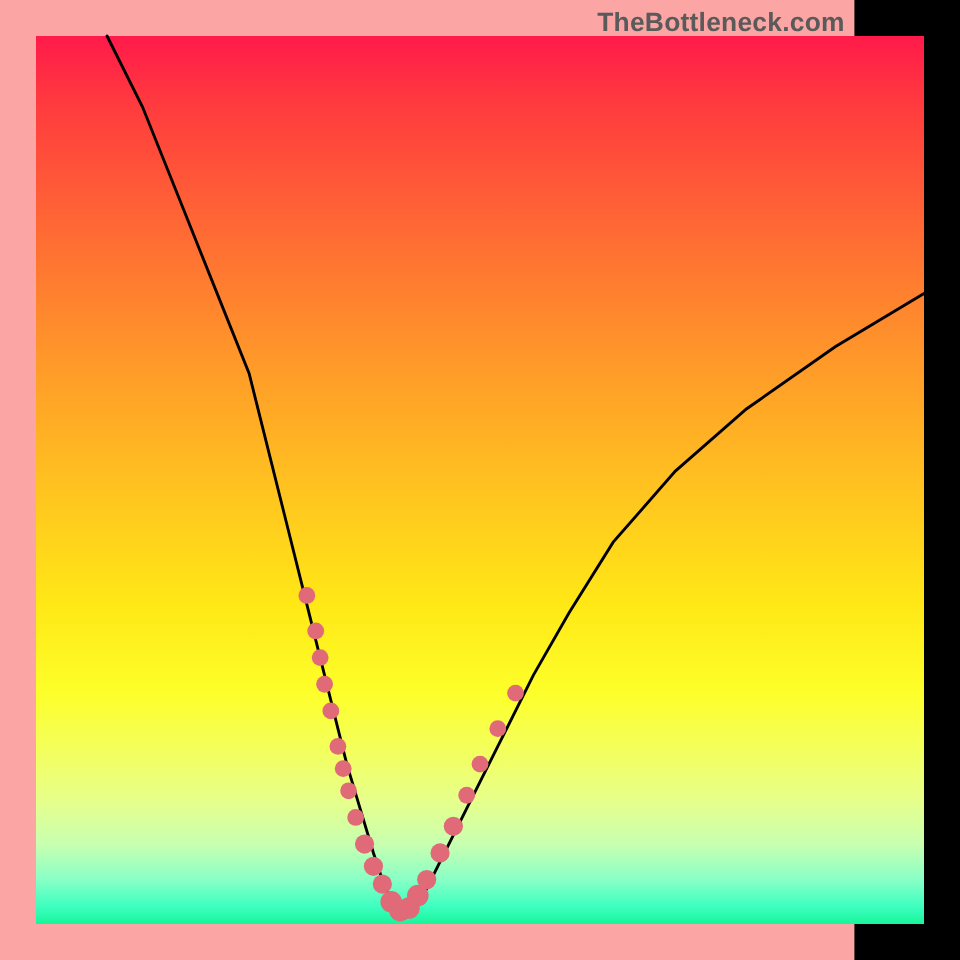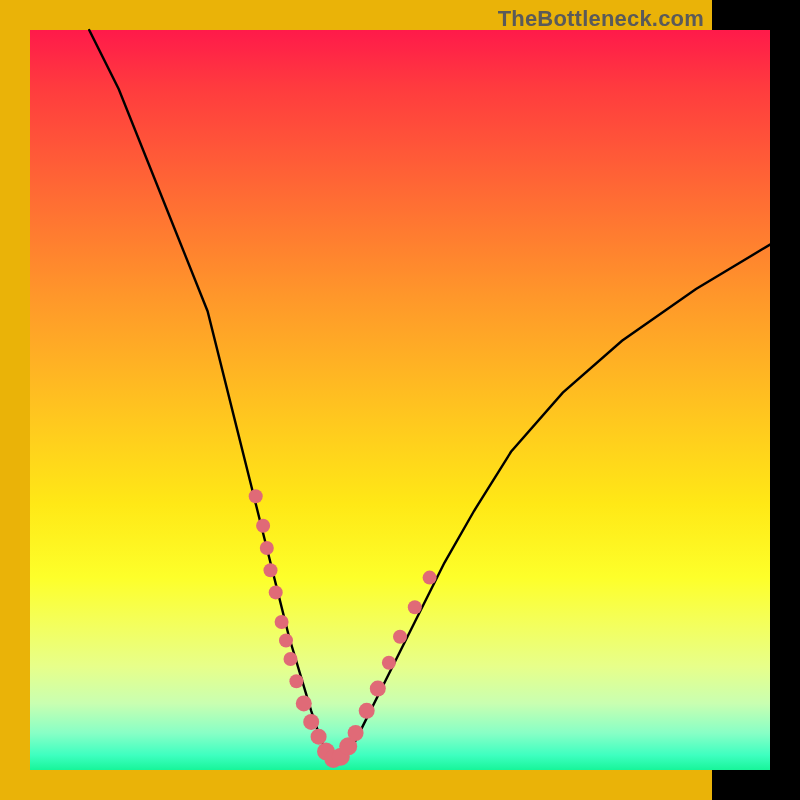--- a/index.html
+++ b/index.html
@@ -10,21 +10,21 @@
     background: #000;
     overflow: hidden;
     font-family: Arial, Helvetica, sans-serif;
   }
   .frame {
     position: absolute;
     left: 0;
     top: 0;
     width: 712px;
     height: 800px;
-    background: #eab308;
+    background: #fca5a5;
   }
   .plot {
     position: absolute;
     left: 30px;
     top: 30px;
     width: 740px;
     height: 740px;
     background: linear-gradient(to bottom,
       #ff1a4a 0%,
       #ff3c3e 8%,

